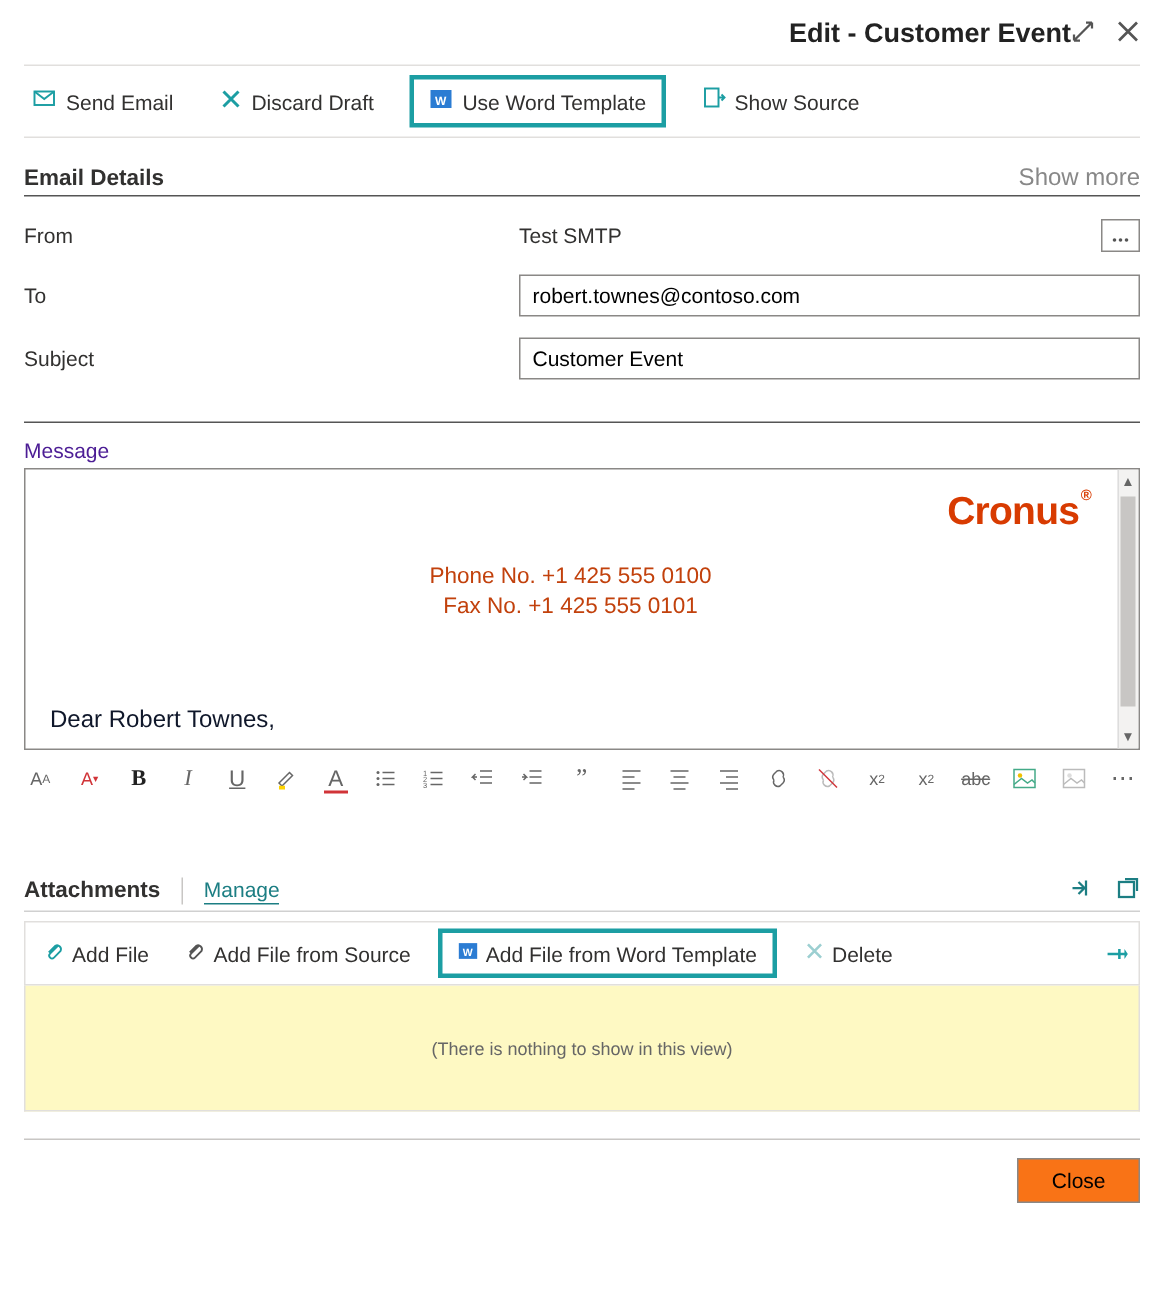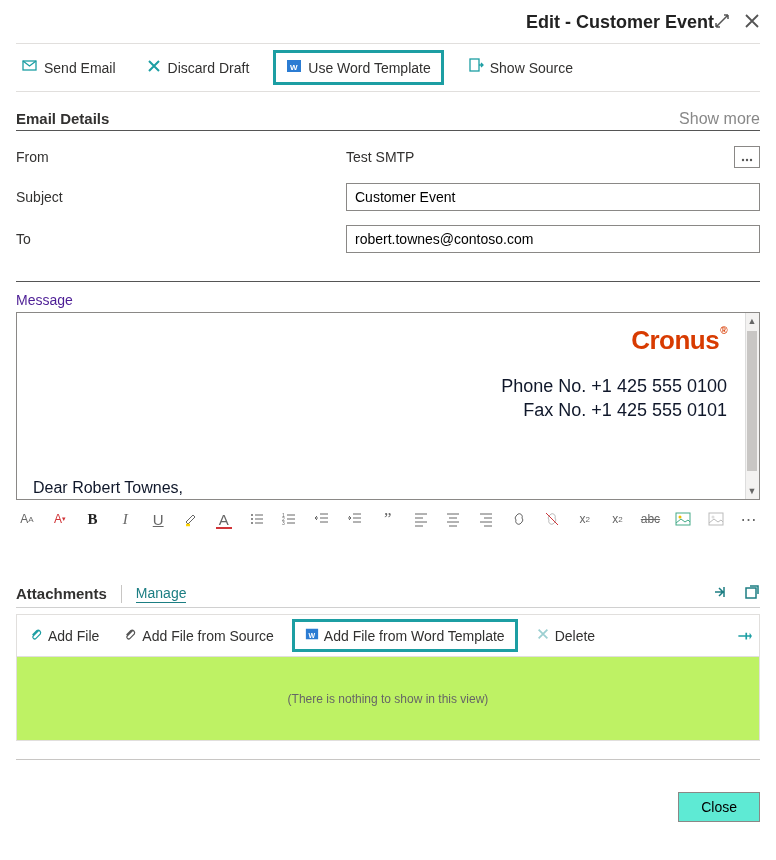--- a/index.html
+++ b/index.html
@@ -179,23 +179,23 @@
     font-weight: 700;
     letter-spacing: -0.5px;
     display: inline-block;
   }
   .cronus-logo sup {
     font-size: 10px;
     vertical-align: top;
     margin-left: 1px;
   }
   .phone-block {
-    text-align: right;
-    font-size: 18px;
-    color: #0f172a;
+    text-align: center;
+    font-size: 15px;
+    color: #c2410c;
     margin-top: 18px;
     padding-right: 16px;
     line-height: 1.35;
   }
   .salutation {
     margin-top: 56px;
     font-size: 16px;
     color: #0f172a;
   }
   
@@ -275,21 +275,21 @@
     border: none;
   }
   .attach-btn svg { width:14px; height:14px; }
   .attach-area {
     border: 1px solid #e1dfdd;
     border-top: none;
     height: 84px;
     display: flex;
     align-items: center;
     justify-content: center;
-    background: #bef264;
+    background: #fef9c3;
   }
   .empty-text {
     color: #666;
     font-size: 12px;
   }
   .pin-icon {
     margin-left: auto;
     width: 18px;
     height: 18px;
     display: flex;
@@ -299,25 +299,24 @@
   
   .footer {
     display: flex;
     justify-content: flex-end;
     border-top: 1px solid #c8c6c4;
     margin-top: 18px;
     padding-top: 12px;
   }
   .close-btn {
     border: 1px solid #8a8886;
-    background: #5eead4;
+    background: #f97316;
     padding: 6px 22px;
     font-size: 14px;
     cursor: pointer;
-    margin-top: 20px;
   }
 </style>
 </head>
 <body>
 
 <div class="page">
 
   <div class="hdr">
     <div class="hdr-title">Edit - Customer Event</div>
     <div class="hdr-icons">
@@ -379,30 +378,30 @@
         <span><svg viewBox="0 0 12 4">
               <circle cx="2" cy="2" r="1.2"></circle>
               <circle cx="6" cy="2" r="1.2"></circle>
               <circle cx="10" cy="2" r="1.2"></circle>
             </svg></span>
       </div>
     </div>
   </div>
 
   <div class="form-row">
+    <div class="form-label">To</div>
+    <div class="form-value">
+      <input type="text" class="txt-input" value="robert.townes@contoso.com" style="">
+    </div>
+  </div>
+
+  <div class="form-row">
     <div class="form-label">Subject</div>
     <div class="form-value">
       <input type="text" class="txt-input" value="Customer Event" style="">
-    </div>
-  </div>
-
-  <div class="form-row">
-    <div class="form-label">To</div>
-    <div class="form-value">
-      <input type="text" class="txt-input" value="robert.townes@contoso.com" style="">
     </div>
   </div>
 
   <div class="divider"></div>
 
   <div class="msg-label">Message</div>
 
   <div class="msg-box">
     <div class="msg-content">
       <div class="logo-block">

